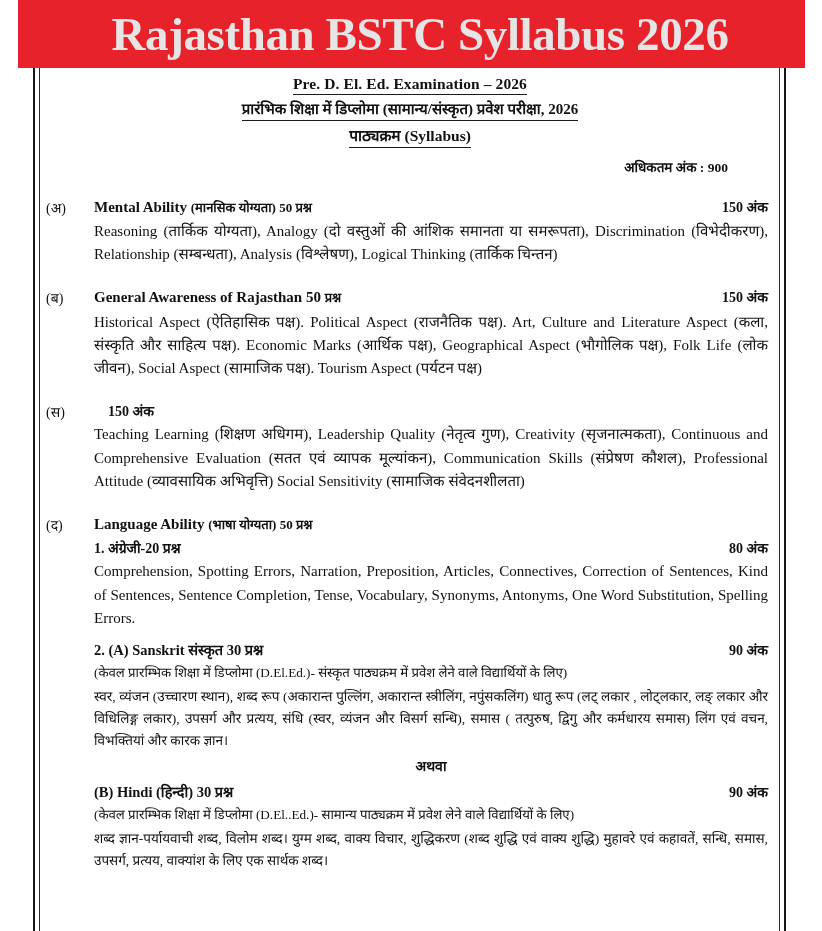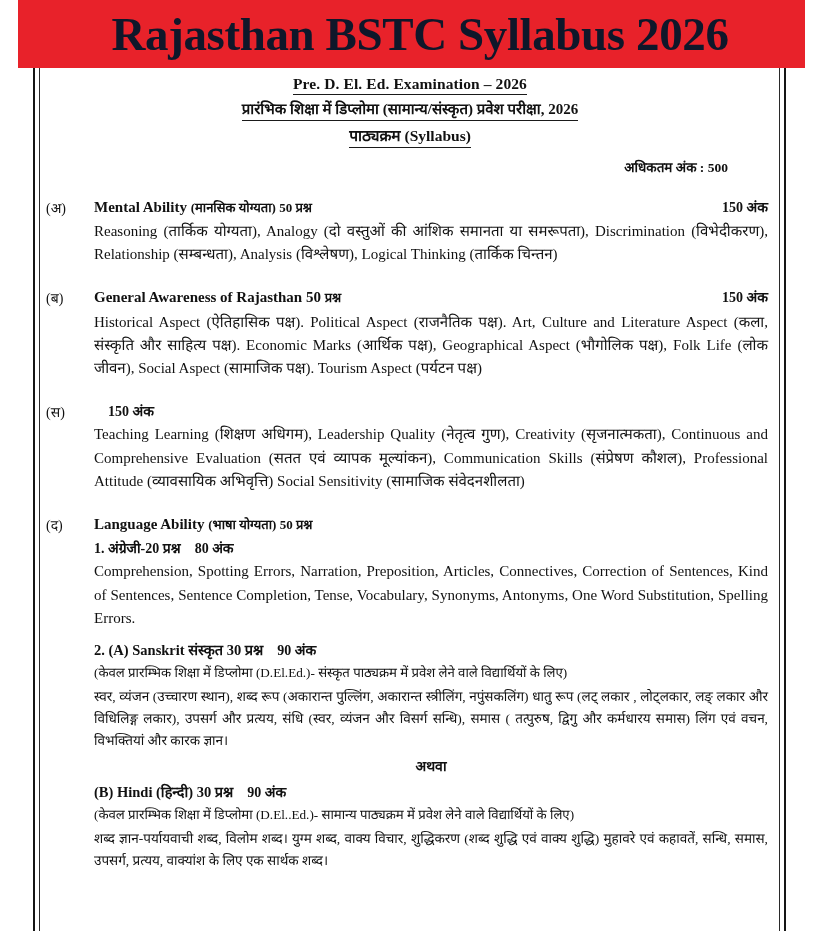--- a/index.html
+++ b/index.html
@@ -23,21 +23,21 @@
     top: 0px;
     width: 787px;
     height: 68px;
     background: #e8222a;
     display: flex;
     align-items: center;
     justify-content: center;
     z-index: 5;
   }
   .banner-title {
-    color: #0f172a;
+    color: #e5e5e5;
     font-family: "Liberation Serif", "DejaVu Serif", serif;
     font-weight: bold;
     font-size: 47px;
     line-height: 1;
     letter-spacing: -0.4px;
     white-space: nowrap;
     margin-left: 17px;
   }
   .rule-left-outer, .rule-left-inner,
   .rule-right-outer, .rule-right-inner {
@@ -130,20 +130,21 @@
     text-justify: inter-word;
     margin-top: 3px;
   }
   .sec-desc.hin {
     font-size: 13.5px;
     line-height: 1.62;
   }
   .sub-head {
     display: flex;
     align-items: baseline;
+    justify-content: space-between;
     font-weight: bold;
     font-size: 14.5px;
   }
   .sub-head .lbl { font-weight: bold; }
   .note-line {
     font-size: 13.2px;
     line-height: 1.6;
     margin-top: 3px;
   }
   .athava {
@@ -180,21 +181,21 @@
       <span class="hl hl-1">Pre. D. El. Ed. Examination – 2026</span>
     </div>
     <div class="head-row">
       <span class="hl hl-2">प्रारंभिक शिक्षा में डिप्लोमा (सामान्य/संस्कृत) प्रवेश परीक्षा, 2026</span>
     </div>
     <div class="head-row">
       <span class="hl hl-3">पाठ्यक्रम (Syllabus)</span>
     </div>
   </div>
 
-  <div class="max-marks">अधिकतम अंक : 500</div>
+  <div class="max-marks">अधिकतम अंक : 900</div>
 
   <div class="section">
     <div class="sec-marker">(अ)</div>
     <div class="sec-body">
       <div class="sec-titlerow">
         <div class="sec-title"><span>Mental Ability </span><span class="sub">(मानसिक योग्यता) 50 प्रश्न</span></div>
         <div class="sec-marks">150 अंक</div>
       </div>
       <div class="sec-desc">Reasoning (तार्किक योग्यता), Analogy (दो वस्तुओं की आंशिक समानता या समरूपता), Discrimination (विभेदीकरण), Relationship (सम्बन्धता), Analysis (विश्लेषण), Logical Thinking (तार्किक चिन्तन)</div>
     </div>

